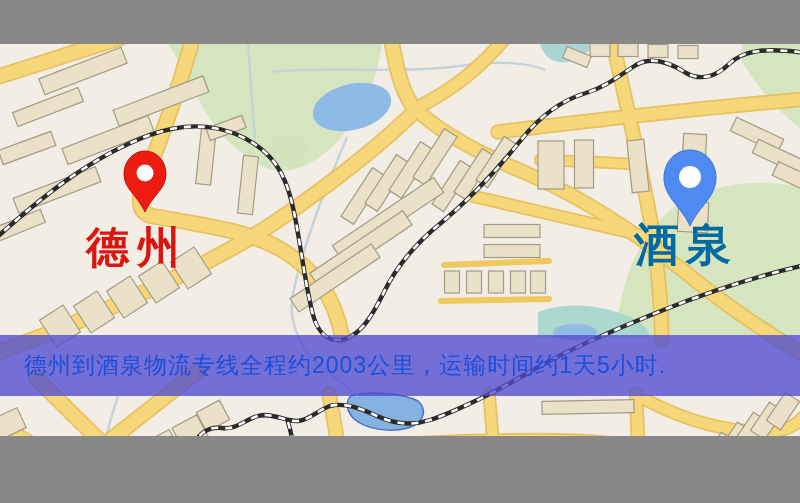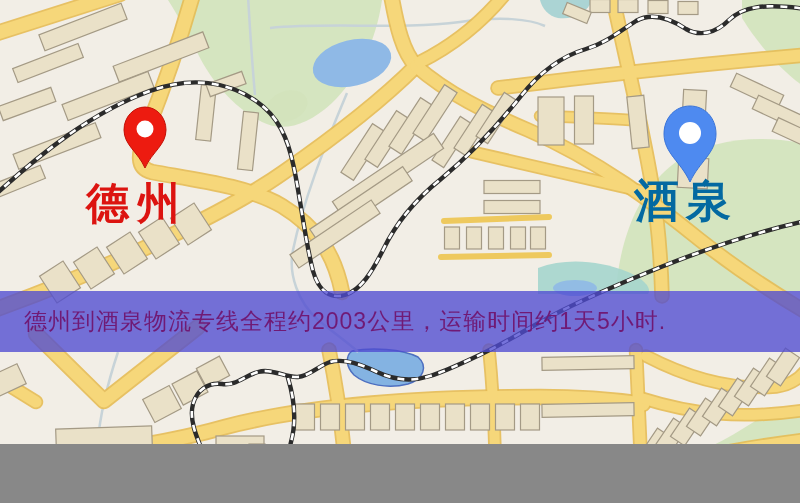--- a/index.html
+++ b/index.html
@@ -1,32 +1,33 @@
 <!DOCTYPE html>
 <html><head>
 <meta charset="utf-8">
 <style>
   html,body{margin:0;padding:0;background:#888;}
   #stage{
-    position:relative;width:800px;height:444px;overflow:hidden;
+    position:relative;width:800px;height:392px;overflow:hidden;
     font-family:"Liberation Sans","DejaVu Sans",sans-serif;
     background:#f2eee6;
+    margin-top:44px;
   }
   #map-svg{position:absolute;left:0;top:0;width:800px;height:503px;display:block;}
   .city-label{
     position:absolute;font-weight:bold;white-space:nowrap;
     font-family:"Liberation Sans","DejaVu Sans",sans-serif;
     user-select:none;
   }
   #origin-label{left:86px;top:175px;font-size:43px;letter-spacing:8px;color:#dc1410;}
   #dest-label{left:634px;top:171px;font-size:45px;letter-spacing:7px;color:#0369a1;}
   #route-banner{
     position:absolute;left:0;top:291px;width:800px;height:61px;
     background:rgba(79,76,209,0.78);
-    color:#701a75;font-size:23px;line-height:61px;
+    color:#1d4ed8;font-size:23px;line-height:61px;
     padding-left:24px;box-sizing:border-box;
     letter-spacing:1px;white-space:nowrap;
   }
 </style>
 </head>
 <body>
 
 <div id="stage">
 
   <svg id="map-svg" viewBox="0 0 800 503" xmlns="http://www.w3.org/2000/svg">

